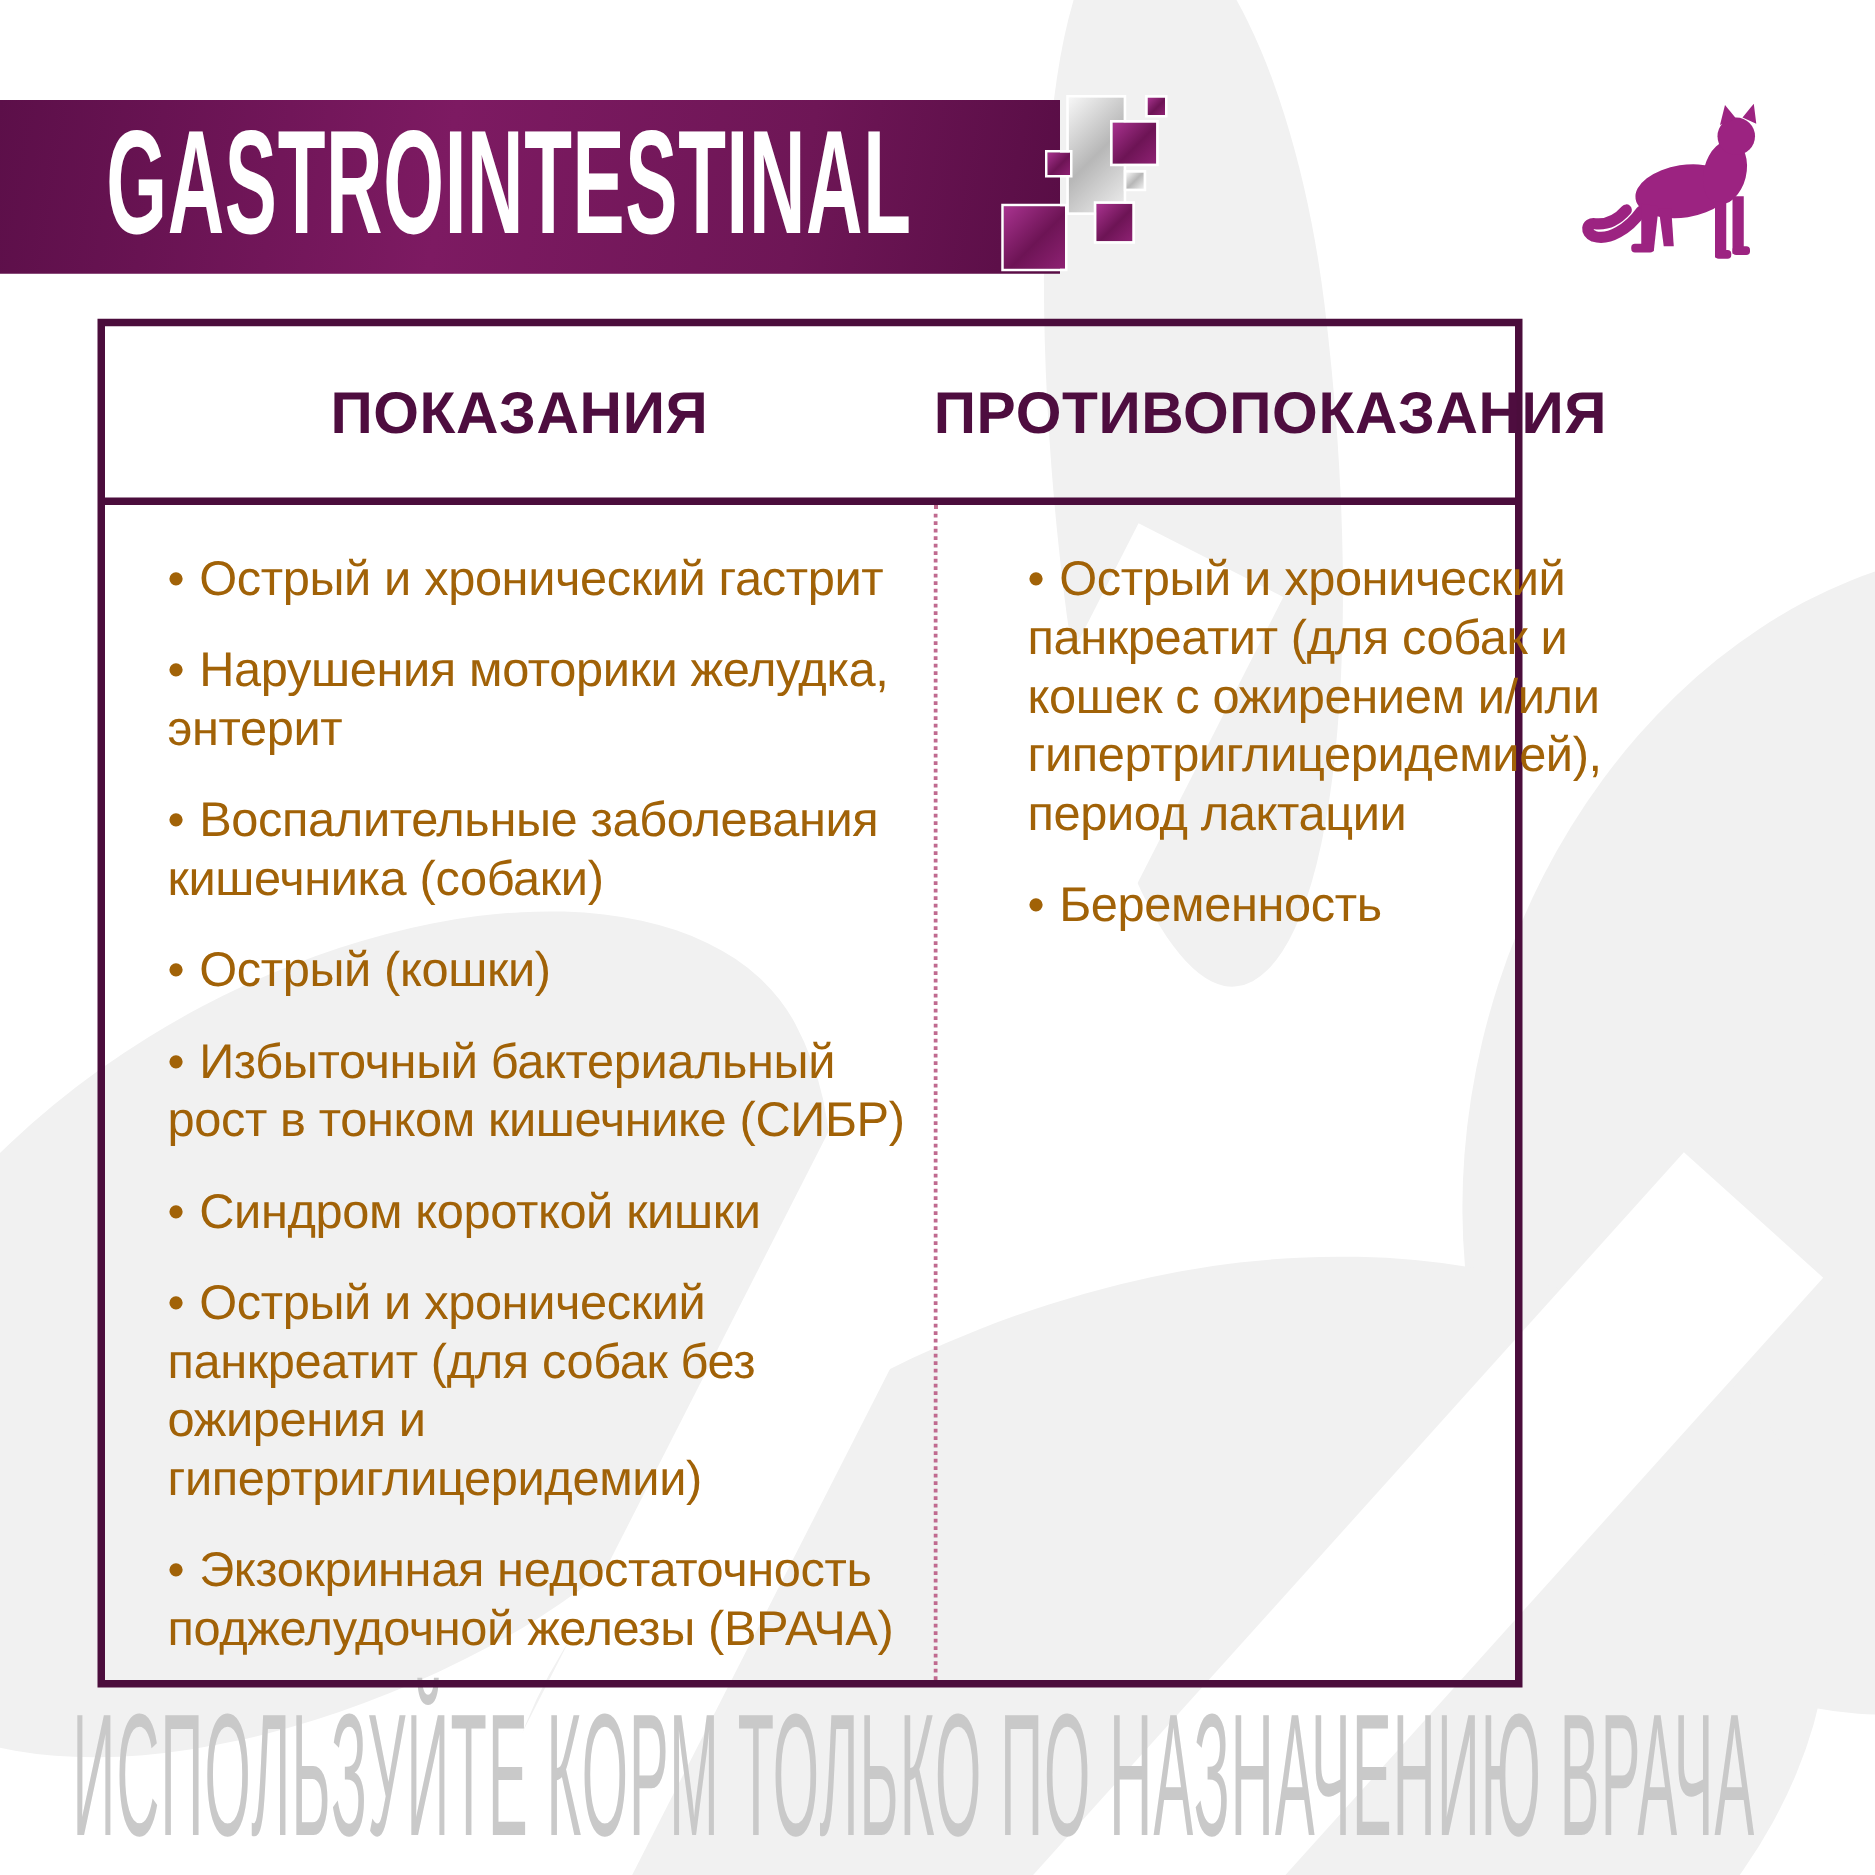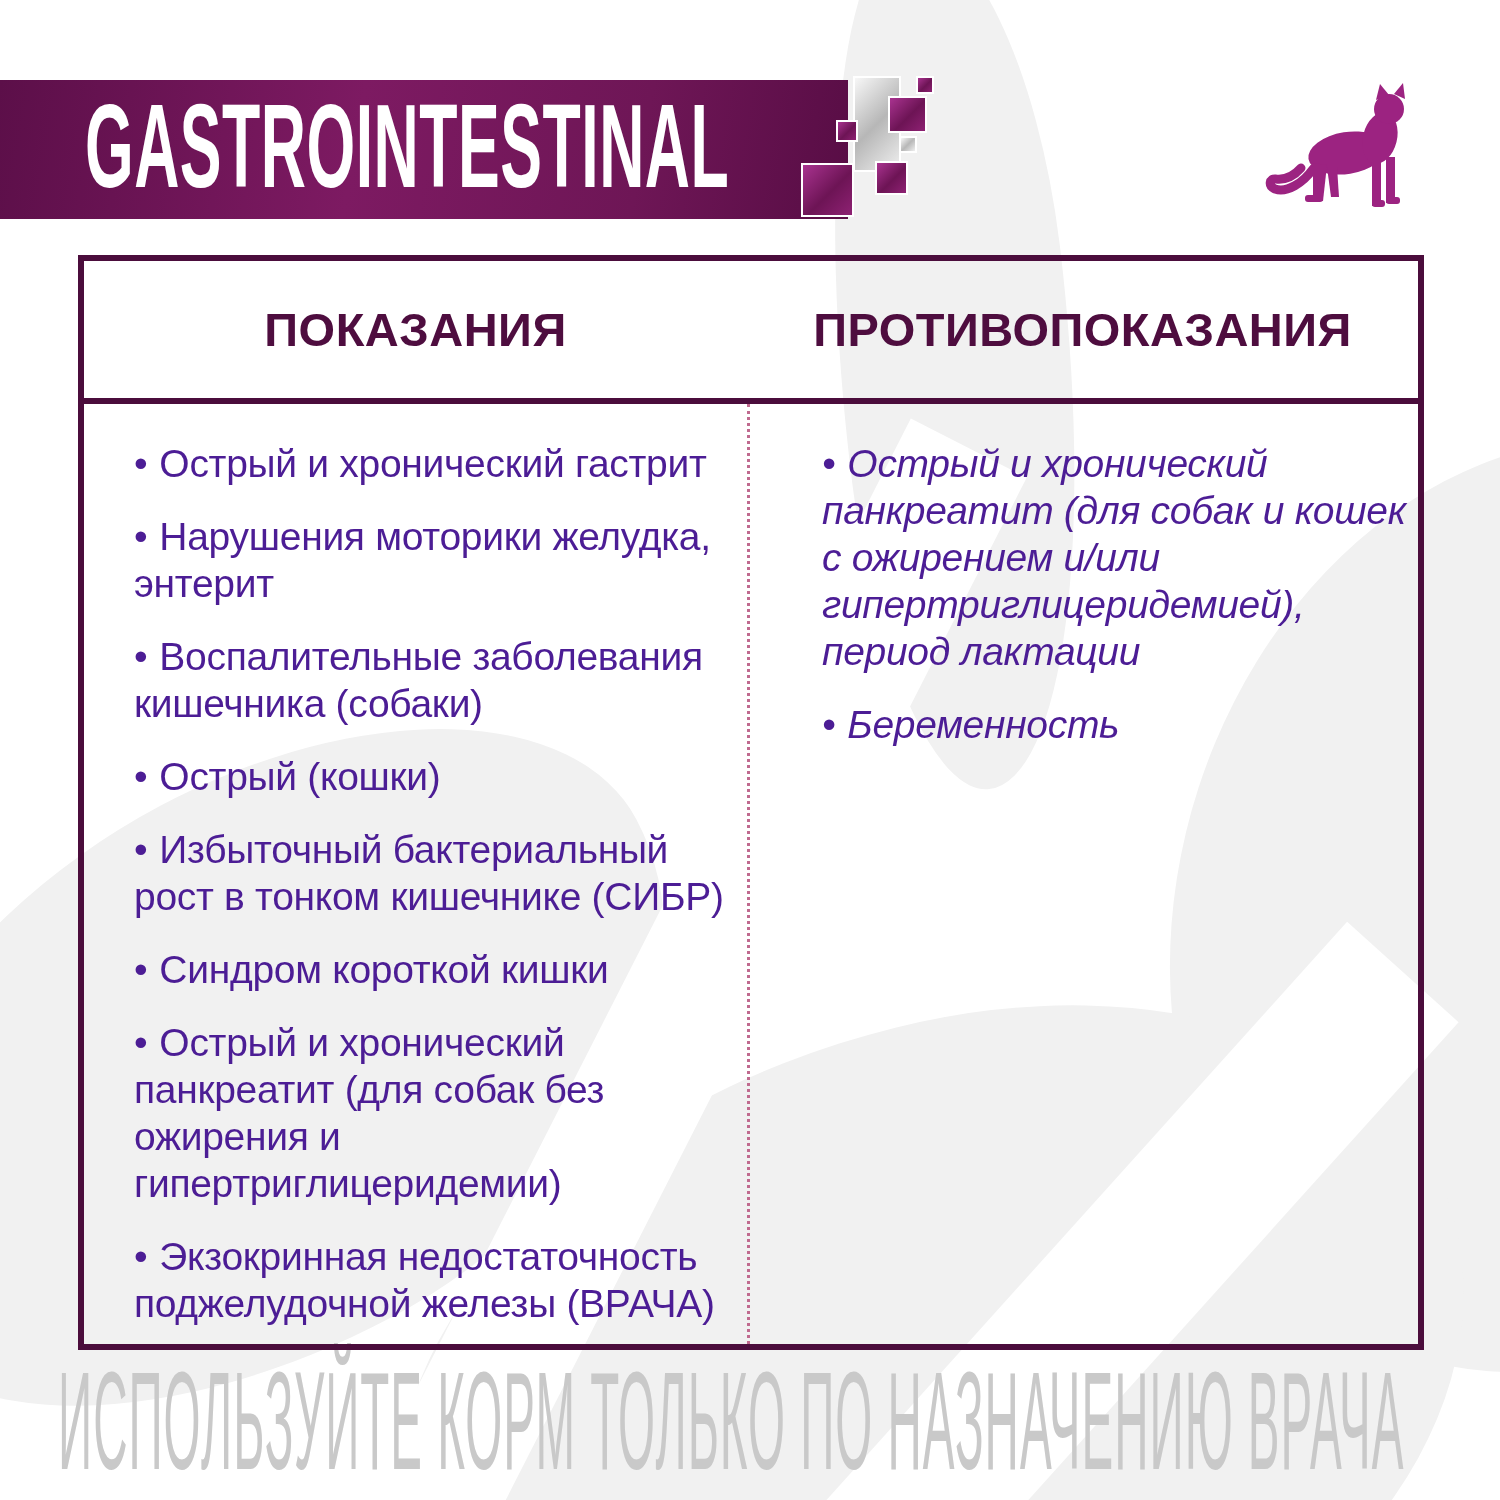--- a/index.html
+++ b/index.html
@@ -55,46 +55,46 @@
   .sq4{left:916px;top:76px;width:18px;height:18px;}
   .sq5{left:899px;top:136px;width:18px;height:17px;}
   .sq6{left:801px;top:163px;width:53px;height:54px;}
   .sq7{left:875px;top:161px;width:33px;height:34px;}
 
   
   .cat{position:absolute;left:1263px;top:83px;width:165px;height:125px;z-index:3;}
 
   
   .info-table{
-    position:absolute;left:78px;top:255px;width:1346px;height:1095px;z-index:2;
+    position:absolute;left:78px;top:255px;width:1140px;height:1095px;z-index:2;
     box-sizing:border-box;border:6px solid #4b0d3c;background:transparent;
     display:flex;flex-direction:column;
   }
   .table-header{
     display:flex;height:137px;flex:0 0 137px;
     border-bottom:6px solid #4b0d3c;
   }
   .header-cell{
     display:flex;align-items:center;justify-content:center;
     font-size:47px;font-weight:700;color:#4e0d3f;letter-spacing:0.5px;
   }
   .header-cell.left{width:663px;flex:0 0 663px;}
   .header-cell.right{flex:1;}
   .table-body{display:flex;flex:1;min-height:0;}
   .body-cell{box-sizing:border-box;}
   .body-cell.left{
     width:666px;flex:0 0 666px;
     padding:36px 13px 0 50px;
     border-right:3px dotted #c06a8f;
   }
-  .body-cell.right{flex:1;padding:36px 3px 0 72px;font-style:italic;}
+  .body-cell.right{flex:1;padding:36px 3px 0 72px;}
   .bullet-item{
     margin:0 0 26px 0;
     font-size:39px;line-height:47px;letter-spacing:-0.3px;
-    color:#4c1d95;
+    color:#a16207;
   }
   .bullet{margin-right:12px;}
 
   
   .footer-warning{
     position:absolute;left:58px;top:1352px;z-index:1;
     font-size:96px;line-height:96px;font-weight:400;color:#c9c9c9;
     white-space:nowrap;letter-spacing:2px;
     transform:scale(0.495,1.45);transform-origin:left top;
   }

